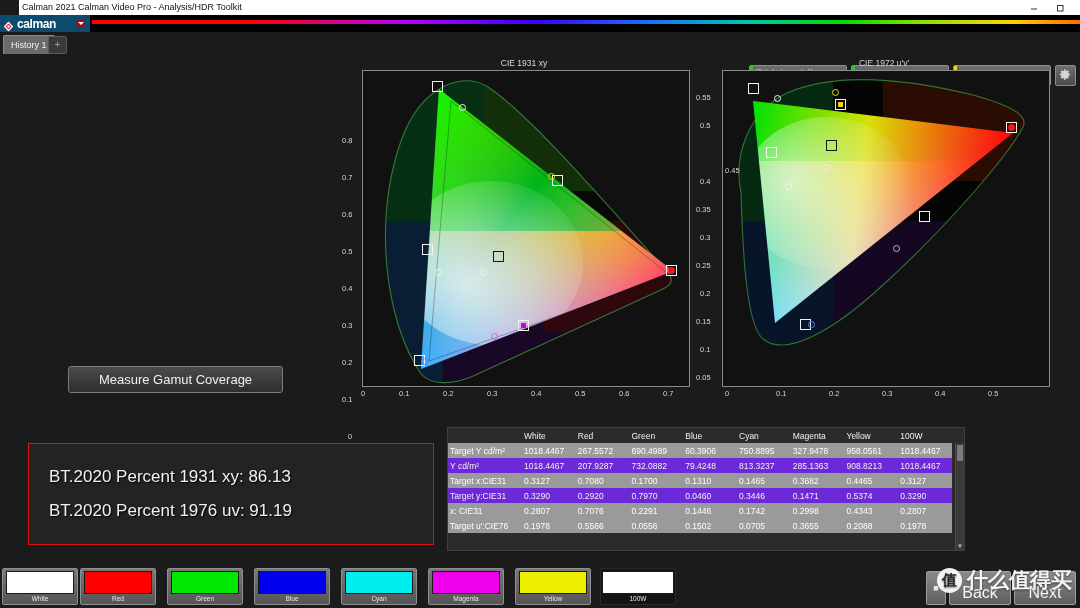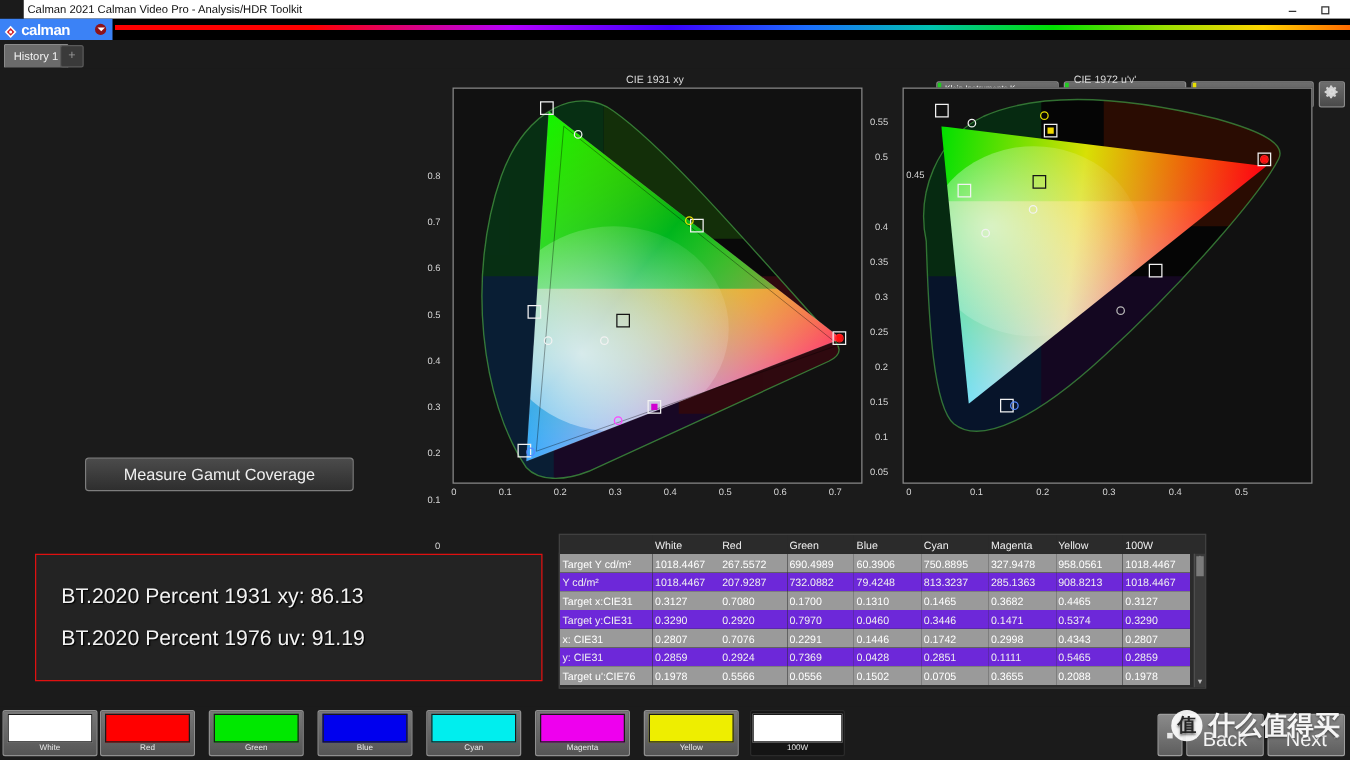--- a/index.html
+++ b/index.html
@@ -19,21 +19,21 @@
   }
   .wincontrols { position: absolute; right: 0; top: 0; height: 15px; display: flex; }
   .wc { width: 26px; height: 15px; display: flex; align-items: center; justify-content: center;
         font-size: 9px; color: #222; }
   .wc svg { display: block; }
 
   
   .hdrband { position: absolute; left: 0; top: 15px; width: 1080px; height: 17px; background: #000; }
   .logo {
     position: absolute; left: 0; top: 0; width: 90px; height: 17px;
-    background: #3b82f6; display: flex; align-items: center; gap: 3px; padding-left: 3px;
+    background: #0c4a6e; display: flex; align-items: center; gap: 3px; padding-left: 3px;
   }
   .logo-mark { width: 11px; height: 11px; position: relative; }
   .logo-text { color: #fff; font-size: 12px; font-weight: 700; letter-spacing: -0.4px; }
   .logo-caret {
     position: absolute; right: 5px; top: 4px; width: 9px; height: 9px; border-radius: 50%;
     background: #8e1219; display: flex; align-items: center; justify-content: center;
   }
   .logo-caret::after { content: ""; border-left: 3px solid transparent; border-right: 3px solid transparent;
     border-top: 3px solid #fff; }
   .rainbow {
@@ -417,21 +417,21 @@
       <div class="marker-ci" style="left:285px; top:53px; width:7px; height:7px; border-color:#ff2222;"></div>
       <div class="marker-ci" style="left:62px; top:112px; width:7px; height:7px;"></div>
       <div class="marker-ci" style="left:100px; top:93px; width:7px; height:7px;"></div>
       <div class="marker-ci" style="left:170px; top:174px; width:7px; height:7px; border-color:#b8b8b8;"></div>
       <div class="marker-ci" style="left:85px; top:250px; width:7px; height:7px; border-color:#5588ff;"></div>
     </div>
 
     <div>
       <div class="tick" style="left:-22px; top:35px;">0.55</div>
       <div class="tick" style="left:-18px; top:63px;">0.5</div>
-      <div class="tick" style="left:-22px; top:77px;padding-left:29px;">0.45</div>
+      <div class="tick" style="left:-22px; top:108px;padding-left:29px;">0.45</div>
       <div class="tick" style="left:-18px; top:119px;">0.4</div>
       <div class="tick" style="left:-22px; top:147px;">0.35</div>
       <div class="tick" style="left:-18px; top:175px;">0.3</div>
       <div class="tick" style="left:-22px; top:203px;">0.25</div>
       <div class="tick" style="left:-18px; top:231px;">0.2</div>
       <div class="tick" style="left:-22px; top:259px;">0.15</div>
       <div class="tick" style="left:-18px; top:287px;">0.1</div>
       <div class="tick" style="left:-22px; top:315px;">0.05</div>
       <div class="tick" style="left:-10px; top:374px;">0</div>
     </div>
@@ -518,31 +518,20 @@
           <td class="rowhdr">x: CIE31</td>
           <td>0.2807</td>
           <td>0.7076</td>
           <td>0.2291</td>
           <td>0.1446</td>
           <td>0.1742</td>
           <td>0.2998</td>
           <td>0.4343</td>
           <td>0.2807</td>
         </tr>
-        <tr class="even">
-          <td class="rowhdr">y: CIE31</td>
-          <td>0.2859</td>
-          <td>0.2924</td>
-          <td>0.7369</td>
-          <td>0.0428</td>
-          <td>0.2851</td>
-          <td>0.1111</td>
-          <td>0.5465</td>
-          <td>0.2859</td>
-        </tr>
         <tr class="odd">
           <td class="rowhdr">Target u':CIE76</td>
           <td>0.1978</td>
           <td>0.5566</td>
           <td>0.0556</td>
           <td>0.1502</td>
           <td>0.0705</td>
           <td>0.3655</td>
           <td>0.2088</td>
           <td>0.1978</td>

